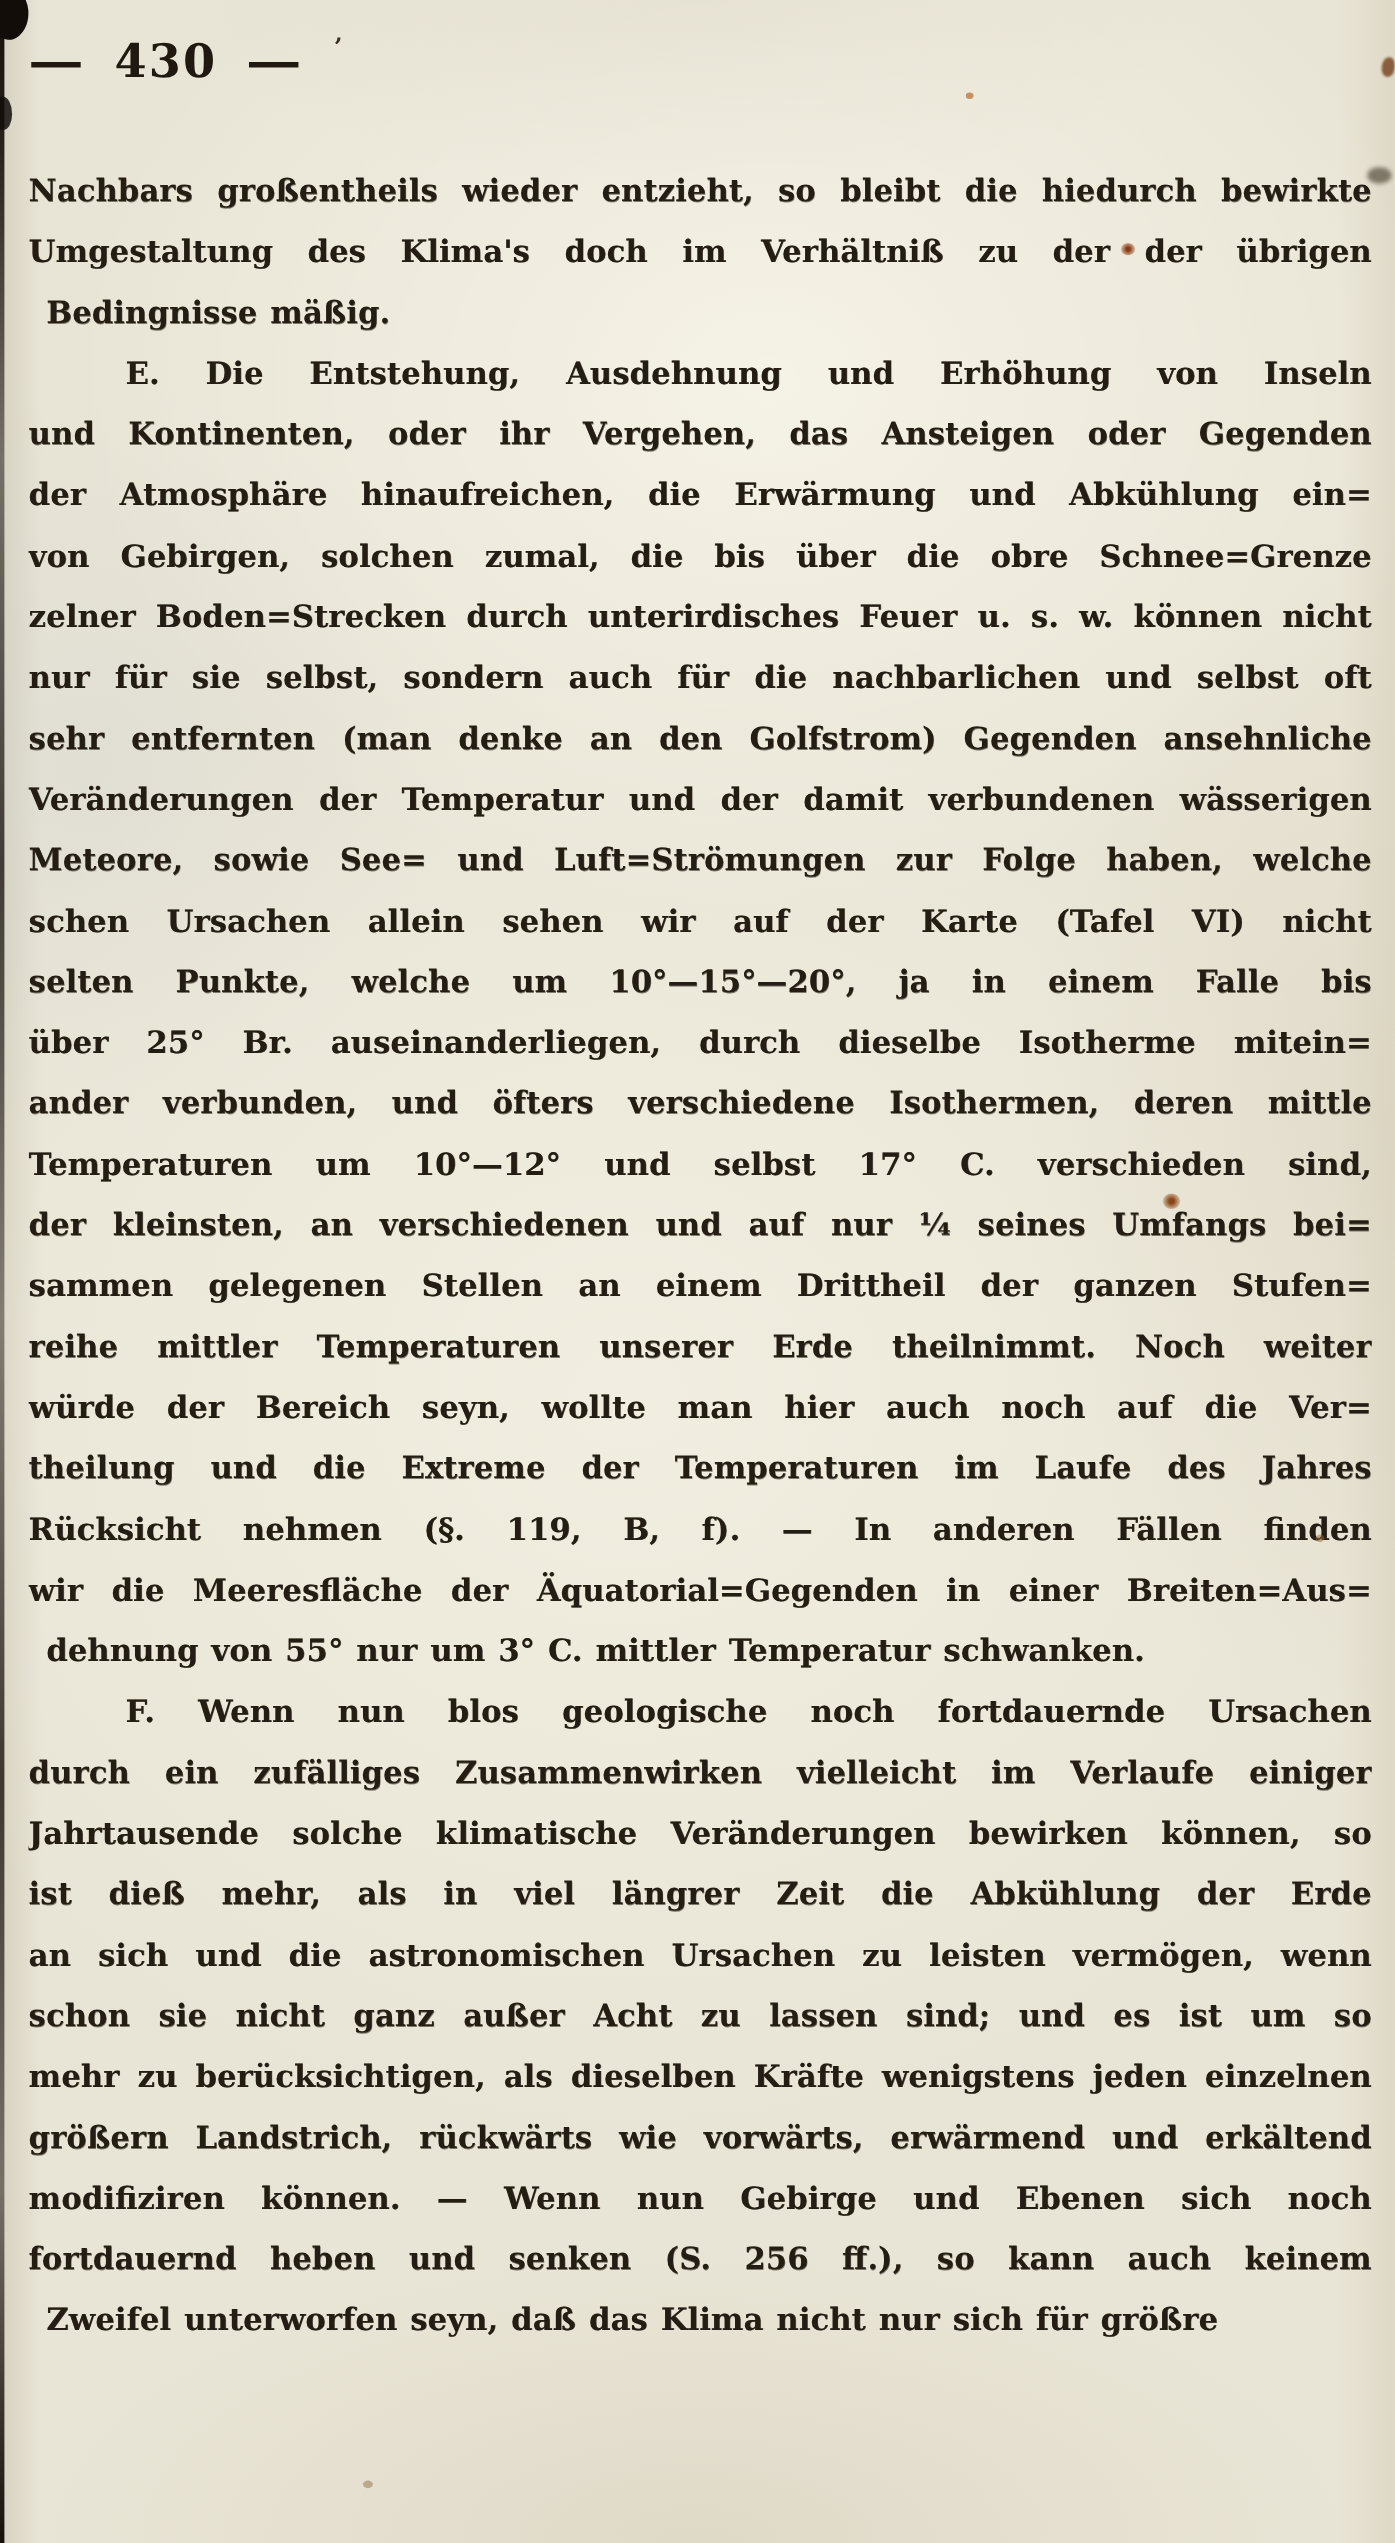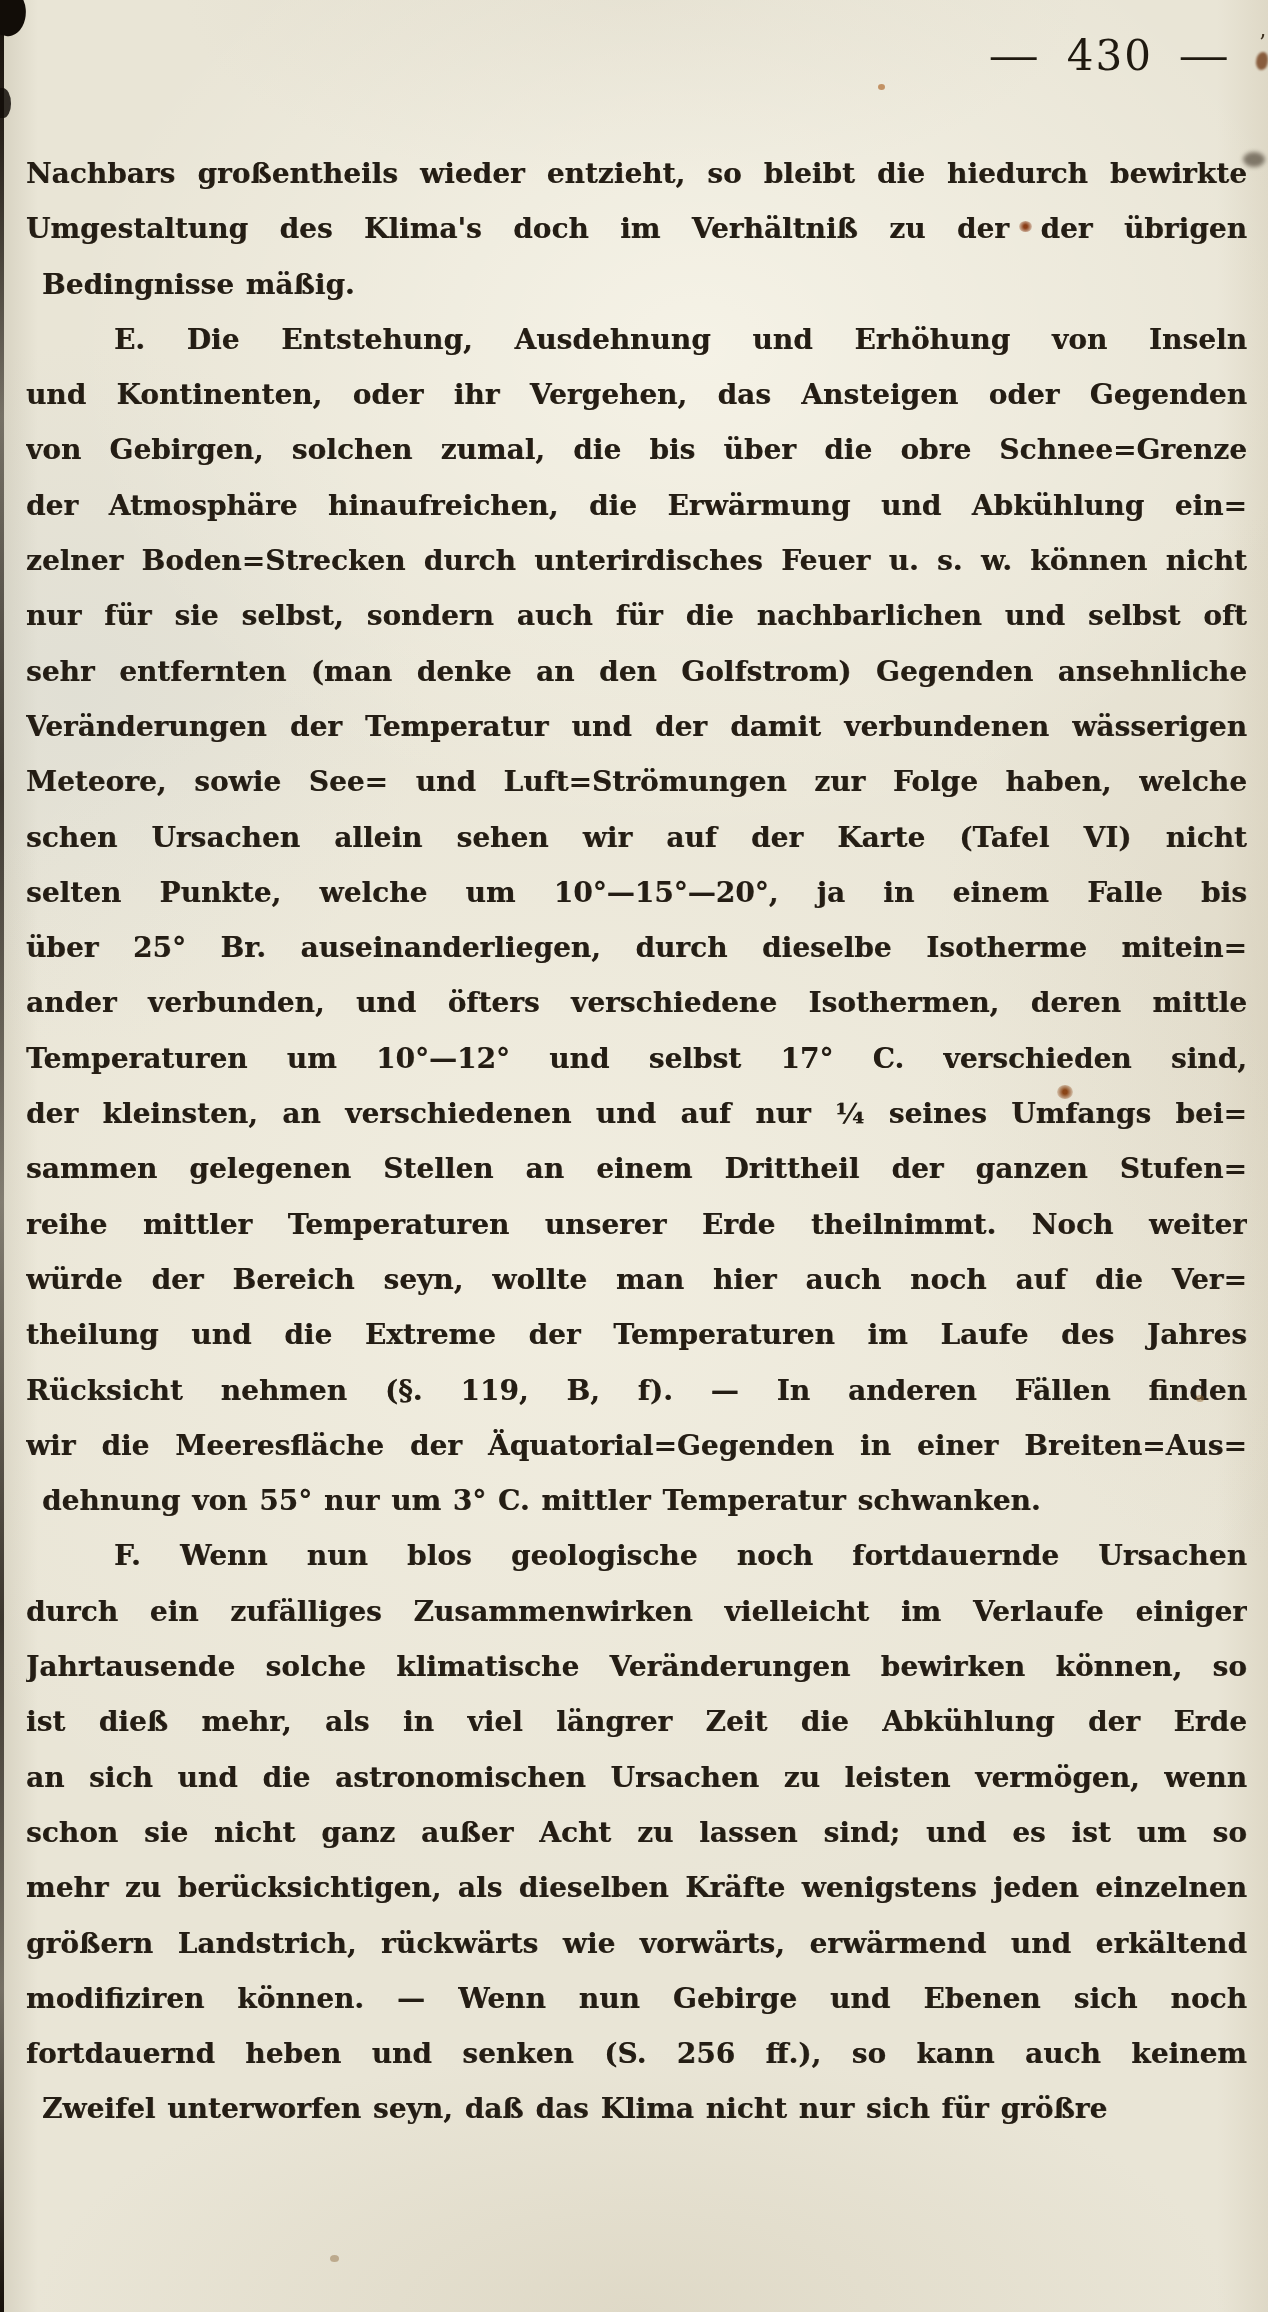--- a/index.html
+++ b/index.html
@@ -15,21 +15,21 @@
       radial-gradient(ellipse 420px 700px at 98% 45%, rgba(215,207,187,0.45), rgba(215,207,187,0) 75%),
       radial-gradient(ellipse 800px 350px at 50% 100%, rgba(211,203,181,0.45), rgba(211,203,181,0) 75%),
       radial-gradient(ellipse 600px 250px at 50% 0%, rgba(216,210,192,0.40), rgba(216,210,192,0) 75%),
       linear-gradient(90deg, #d6d1c0 0%, #e9e5d6 3%, #e9e5d6 96%, #ded8c6 100%);
     color: #241d14;
   }
 
   
   .running-head {
     position: absolute; top: 30px; left: 0; width: 100%;
-    text-align: right; font-weight: normal; font-size: 42px;
+    text-align: left; font-weight: bold; font-size: 42px;
     letter-spacing: 2px; color: #1f1910;
     white-space: nowrap;
   }
   .running-head .dash { display: inline-block; transform: scaleX(1.2); margin: 0 30px; }
   .running-head .tick {
     font-size: 22px; vertical-align: 20px; margin-left: 2px; color: #3a2f1f;
   }
 
   
   .text-block {
@@ -83,22 +83,22 @@
 <div class="running-head">
   <span class="dash">—</span><span>430</span><span class="dash">—</span><span class="tick">’</span>
 </div>
 
 <div class="text-block">
     <div class="line">Nachbars großentheils wieder entzieht, so bleibt die hiedurch bewirkte</div>
     <div class="line">Umgestaltung des Klima's doch im Verhältniß zu der der übrigen</div>
     <div class="line para-end">Bedingnisse mäßig.</div>
     <div class="line indent">E.  Die Entstehung, Ausdehnung und Erhöhung von Inseln</div>
     <div class="line">und Kontinenten, oder ihr Vergehen, das Ansteigen oder Gegenden</div>
+    <div class="line">der Atmosphäre hinaufreichen, die Erwärmung und Abkühlung ein=</div>
     <div class="line">von Gebirgen, solchen zumal, die bis über die obre Schnee=Grenze</div>
-    <div class="line">der Atmosphäre hinaufreichen, die Erwärmung und Abkühlung ein=</div>
     <div class="line">zelner Boden=Strecken durch unterirdisches Feuer u. s. w. können nicht</div>
     <div class="line">nur für sie selbst, sondern auch für die nachbarlichen und selbst oft</div>
     <div class="line">sehr entfernten (man denke an den Golfstrom) Gegenden ansehnliche</div>
     <div class="line">Veränderungen der Temperatur und der damit verbundenen wässerigen</div>
     <div class="line">Meteore, sowie See= und Luft=Strömungen zur Folge haben, welche</div>
     <div class="line">schen Ursachen allein sehen wir auf der Karte (Tafel VI) nicht</div>
     <div class="line">selten Punkte, welche um 10°—15°—20°, ja in einem Falle bis</div>
     <div class="line">über 25° Br. auseinanderliegen, durch dieselbe Isotherme mitein=</div>
     <div class="line">ander verbunden, und öfters verschiedene Isothermen, deren mittle</div>
     <div class="line">Temperaturen um 10°—12° und selbst 17° C. verschieden sind,</div>

